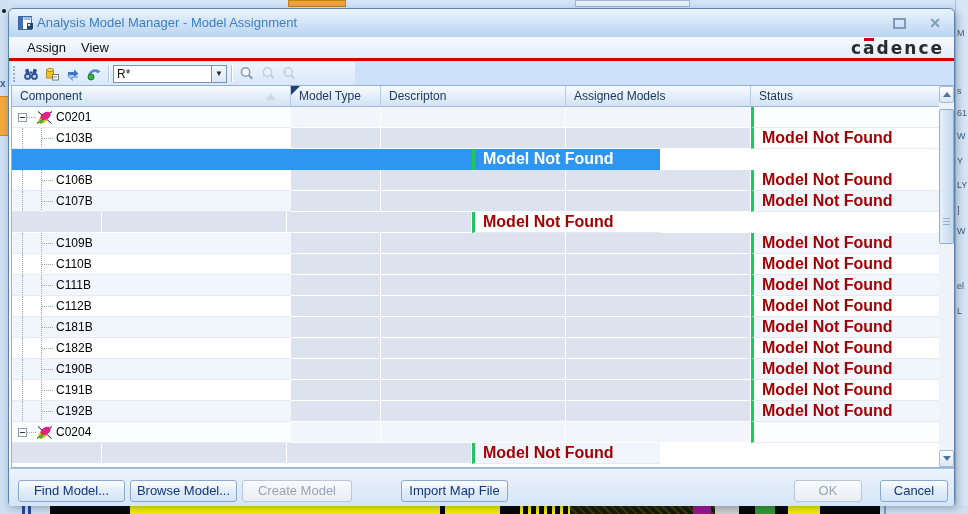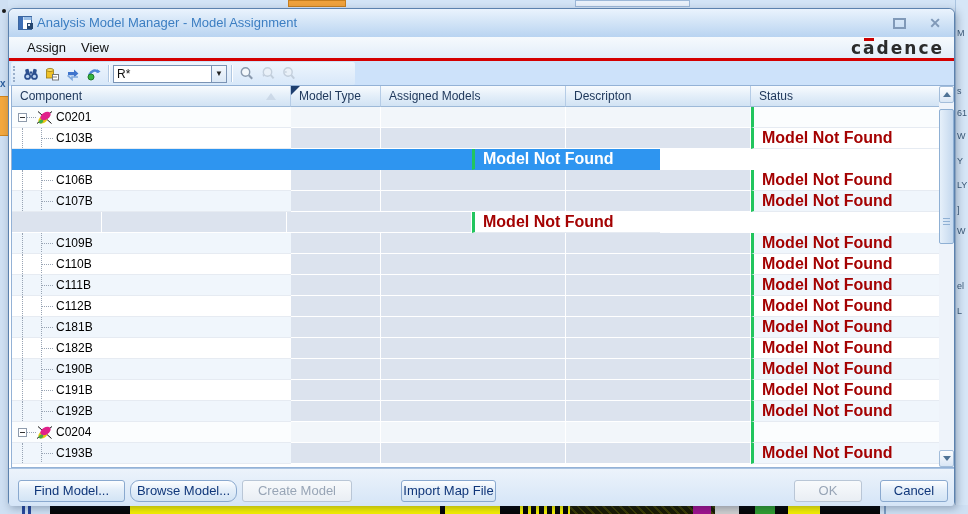--- a/index.html
+++ b/index.html
@@ -131,23 +131,23 @@
   }
   .fbtn {
     position:absolute; top:11px; height:22px;
     background:linear-gradient(#fdfeff,#e3eef9 45%,#d3e4f5);
     border:1px solid #8aa9cf; border-radius:3px;
     font-family:"Liberation Sans", sans-serif; font-size:13px; color:#10377a;
     text-align:center; line-height:20px;
   }
   .fbtn.disabled { color:#98a5b6; background:linear-gradient(#f8fafc,#e9eef4); border-color:#b9c6d6; }
   .b0 { left:9px;  width:107px; }
-  .b1 { left:121px; width:107px;border-radius:9px; }
+  .b1 { left:121px; width:107px; }
   .b2 { left:233px; width:110px; }
-  .b3 { left:392px; width:95px; }
+  .b3 { left:392px; width:107px; }
   .b4 { left:504px; width:108px; }
   .b5 { left:785px; width:68px; }
   .b6 { left:871px; width:68px; }
 </style>
 </head>
 <body>
 
 <div class="bg-top"></div>
 <div class="bg-tab-orange"></div>
 <div class="bg-tab-lite"></div>
@@ -278,22 +278,22 @@
           <line x1="10.3" y1="9.2" x2="13.2" y2="12.6" stroke="#aab6c4" stroke-width="2"></line>
           <path d="M5.5 5 l-3 1 3 1 z" fill="#aab6c4"></path>
         </svg>
       </div>
     </div>
   </div>
 
   <div class="hdr">
     <div class="hdr-cell c0"><span>Component</span><span class="sort-tri"></span></div>
     <div class="hdr-cell c1"><span class="corner-flag"></span><span>Model Type</span></div>
+    <div class="hdr-cell c3"><span>Descripton</span></div>
     <div class="hdr-cell c2"><span>Assigned Models</span></div>
-    <div class="hdr-cell c3"><span>Descripton</span></div>
     <div class="hdr-cell c4"><span>Status</span></div>
   </div>
 
   <div class="grid">
       <div class="row group">
         <div class="cell comp">
           <span class="exp-box"></span>
           <span class="g-stub"></span>
           <svg class="grp-icon" viewBox="0 0 17 15">
             <line x1="1" y1="13.5" x2="16" y2="1.5" stroke="#111" stroke-width="1"></line>
@@ -477,26 +477,20 @@
             <ellipse cx="5" cy="11.5" rx="2.4" ry="1.8" fill="#3fae49" transform="rotate(-32 5 11.5)"></ellipse>
           </svg>
           <span class="label">C0204</span>
         </div>
         <div class="cell mid m0"></div>
         <div class="cell mid m1"></div>
         <div class="cell mid m2"></div>
         <div class="cell stat"></div>
       </div>
       <div class="row alt">
-        <div class="cell comp">
-          <span class="t-root"></span>
-          <span class="t-branch"></span>
-          <span class="t-stub"></span>
-          <span class="label">C193B</span>
-        </div>
         <div class="cell mid m0"></div>
         <div class="cell mid m1"></div>
         <div class="cell mid m2"></div>
         <div class="cell stat">Model Not Found</div>
       </div>
     </div>
   <div class="content-frame"></div>
 
   <div class="vscroll">
     <div class="sc-btn sc-up">

